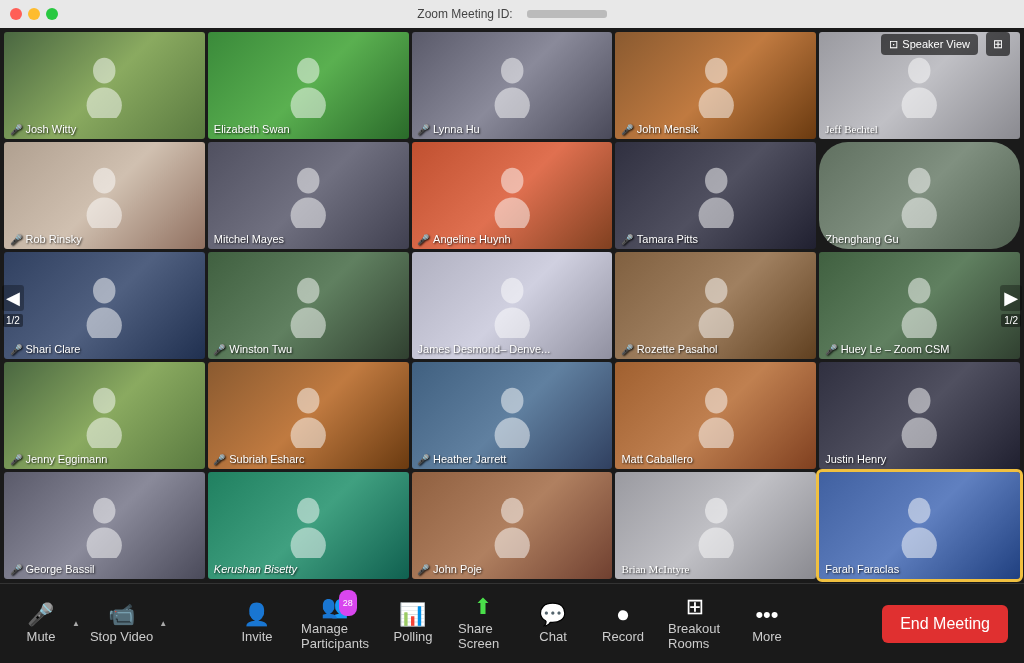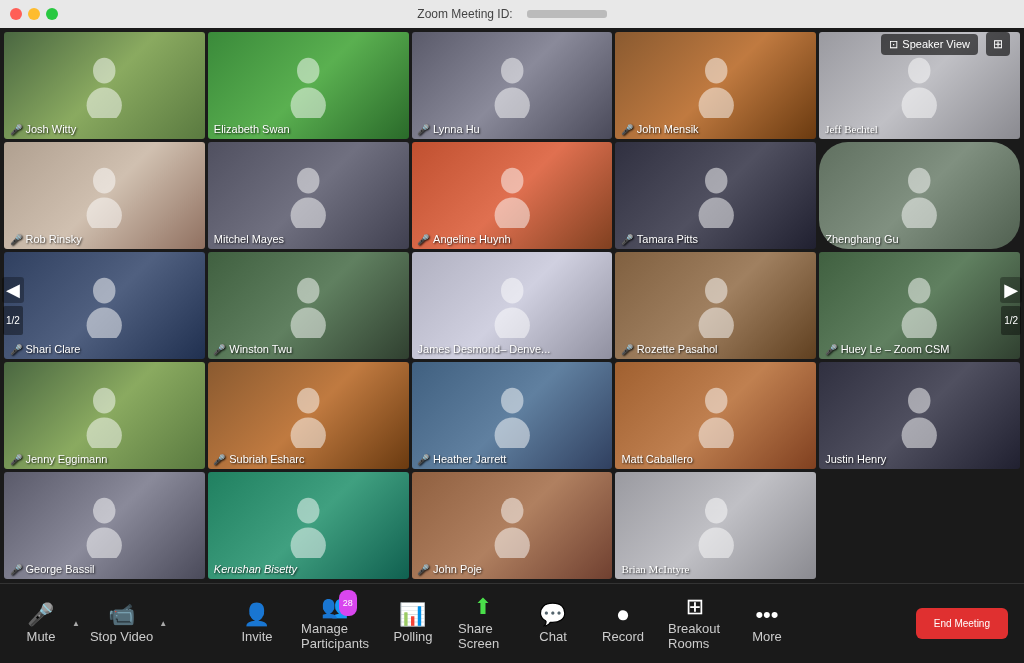--- a/index.html
+++ b/index.html
@@ -147,21 +147,21 @@
       font-size: 18px;
       cursor: pointer;
       background: rgba(0,0,0,0.3);
       border-radius: 3px;
       padding: 2px 4px;
     }
     .page-text {
       color: #fff;
       font-size: 10px;
       background: rgba(0,0,0,0.4);
-      padding: 9px 3px;
+      padding: 1px 3px;
       border-radius: 2px;
     }
 
     
     .bg-office1 { background: linear-gradient(135deg, #4a6741 0%, #8aaa60 50%, #5a7a40 100%); }
     .bg-green { background: linear-gradient(135deg, #3a8a3a 0%, #5ab050 50%, #2a6a2a 100%); }
     .bg-office2 { background: linear-gradient(135deg, #5a5a6a 0%, #8a8a9a 50%, #4a4a5a 100%); }
     .bg-warm { background: linear-gradient(135deg, #8a5a30 0%, #c07a40 50%, #6a3a10 100%); }
     .bg-light { background: linear-gradient(135deg, #9a9aa0 0%, #c0c0c5 50%, #8a8a90 100%); font-family: Liberation Serif, serif; }
     .bg-baby { background: linear-gradient(135deg, #b0a090 0%, #d0c0b0 50%, #907060 100%); }
@@ -237,21 +237,21 @@
       font-size: 9px;
       padding: 8px 4px;
       border-radius: 8px;
     }
     .end-meeting-btn {
       background: #e03030;
       color: #fff;
       border: none;
       padding: 10px 18px;
       border-radius: 6px;
-      font-size: 10px;
+      font-size: 16px;
       cursor: pointer;
       font-weight: 500;
     }
     .caret-up {
       font-size: 8px;
       color: #aaa;
       margin-left: 2px;
     }
 
     
@@ -564,20 +564,31 @@
         <div class="person">
           <svg width="60%" height="60%" viewBox="0 0 60 80" opacity="0.5">
       <ellipse cx="30" cy="22" rx="14" ry="16" fill="#fff"></ellipse>
       <ellipse cx="30" cy="65" rx="22" ry="22" fill="#fff"></ellipse>
     </svg>
         </div>
         <div class="participant-name">
           <span>Brian McIntyre</span>
         </div>
       </div>
+      <div class="video-cell bg-mountain highlighted">
+        <div class="person">
+          <svg width="60%" height="60%" viewBox="0 0 60 80" opacity="0.5">
+      <ellipse cx="30" cy="22" rx="14" ry="16" fill="#fff"></ellipse>
+      <ellipse cx="30" cy="65" rx="22" ry="22" fill="#fff"></ellipse>
+    </svg>
+        </div>
+        <div class="participant-name">
+          <span>Farah Faraclas</span>
+        </div>
+      </div>
     </div>
 </div>
 
 <div class="page-left" style="top: calc(28px + (663px - 28px - 80px)/2); transform: translateY(-50%);">
   <span class="page-arrow">◀</span>
   <span class="page-text">1/2</span>
 </div>
 <div class="page-right" style="top: calc(28px + (663px - 28px - 80px)/2); transform: translateY(-50%);">
   <span class="page-arrow">▶</span>
   <span class="page-text">1/2</span>

